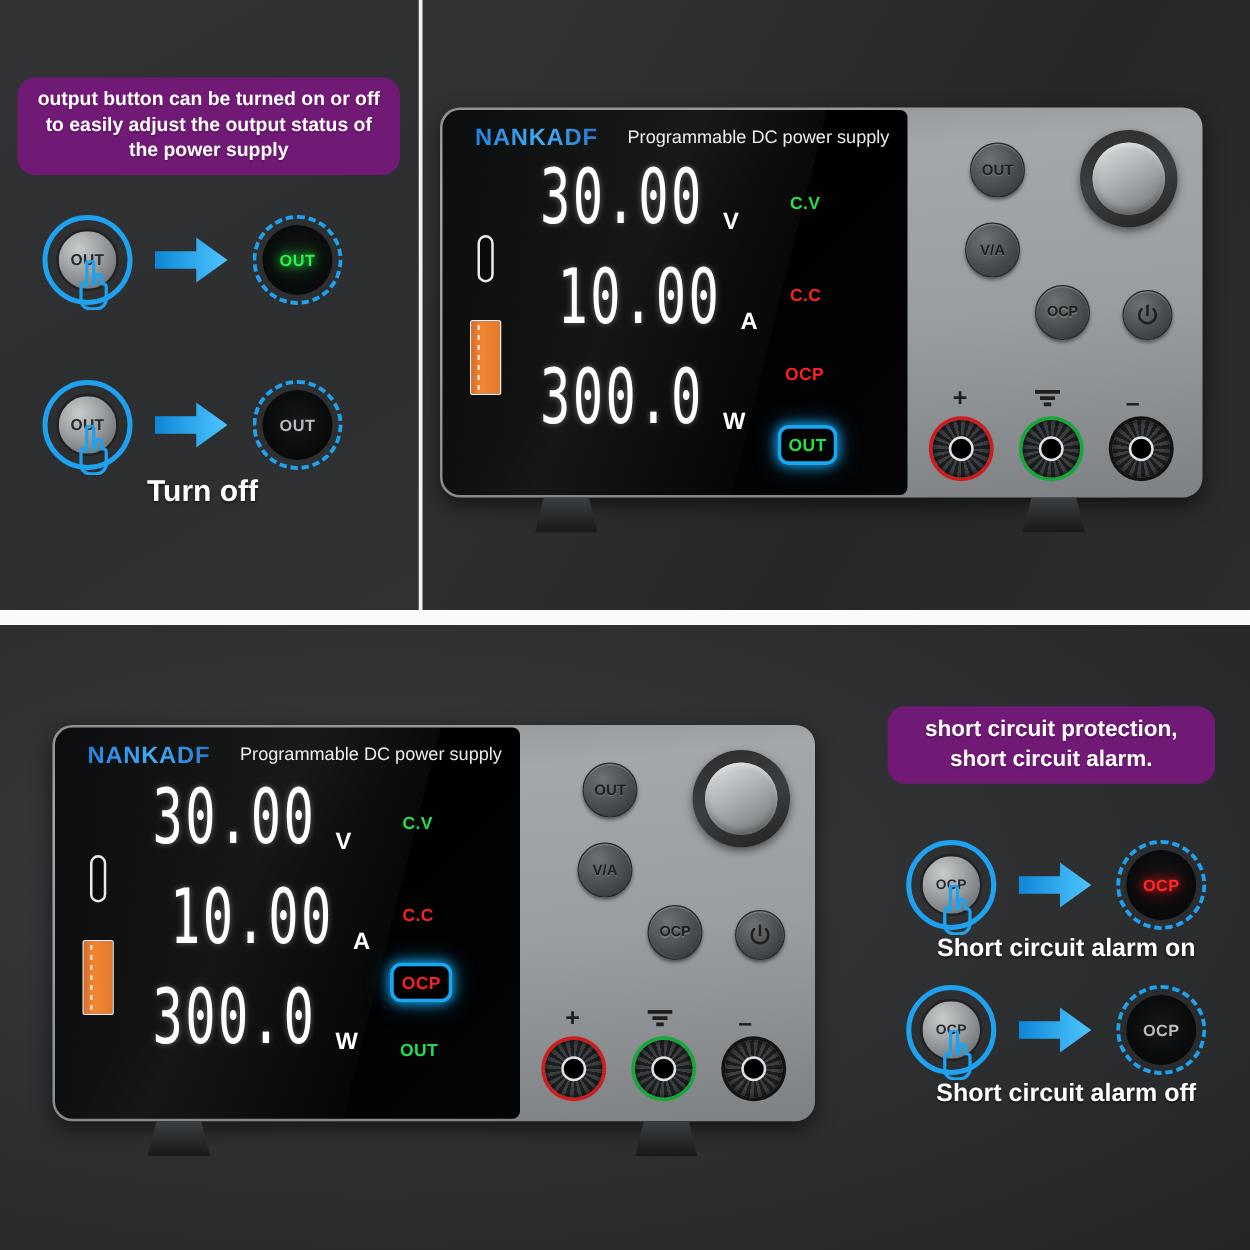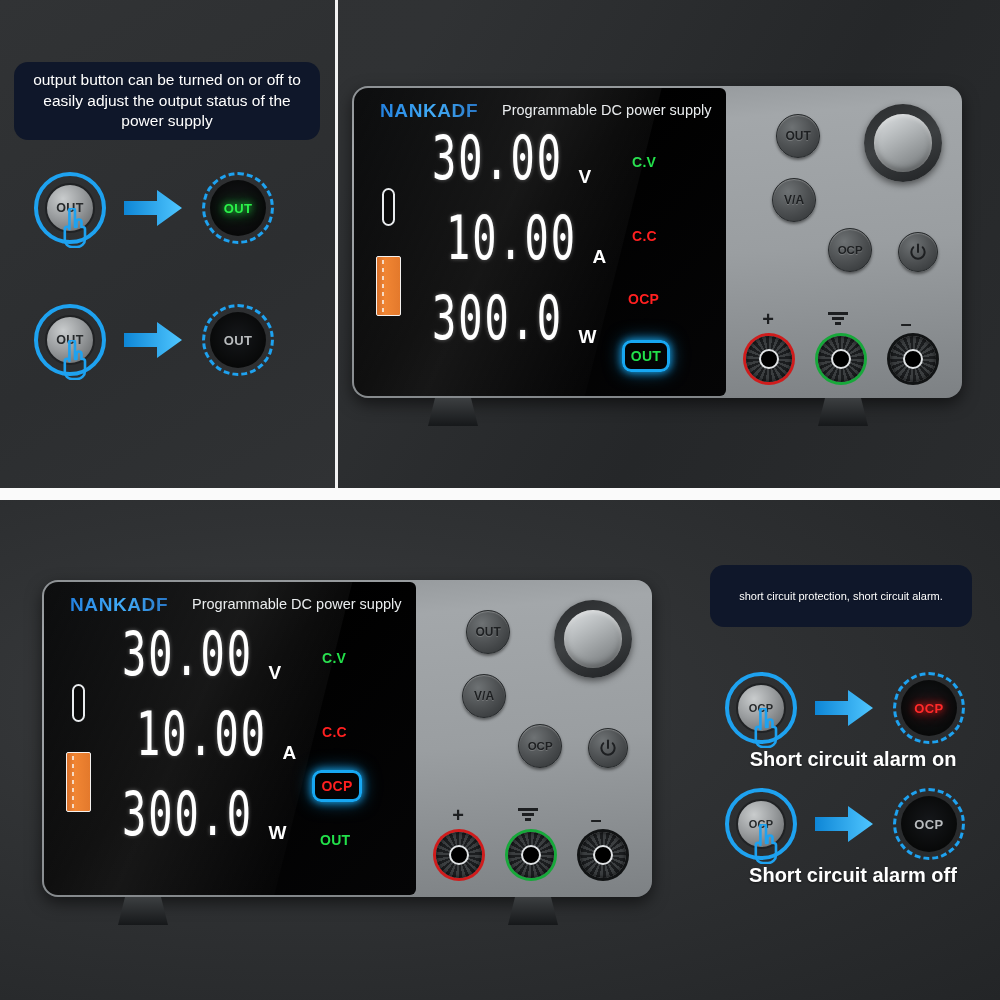--- a/index.html
+++ b/index.html
@@ -29,32 +29,32 @@
     background: #fafafa;
   }
   .panel-bottom {
     position: absolute; left: 0; top: 500px; width: 1000px; height: 500px;
     background: radial-gradient(ellipse at 30% 40%,#3a3c3e 0%,#303234 40%,#232527 100%);
   }
 
   
   .callout {
     position: absolute;
-    background: #0f172a;
+    background: #701a75;
     border-radius: 14px;
     color: #fff;
-    font-weight: normal;
+    font-weight: bold;
     text-align: center;
     display: flex; align-items: center; justify-content: center;
     line-height: 1.32;
     padding: 8px 14px;
     text-shadow: 0 1px 1px rgba(0,0,0,.18);
   }
   #callout-output { left: 14px; top: 62px; width: 306px; height: 78px; font-size: 15.5px; }
-  #callout-short  { left: 710px; top: 565px; width: 262px; height: 62px; font-size: 11px; }
+  #callout-short  { left: 710px; top: 565px; width: 262px; height: 62px; font-size: 18px; }
 
   
   .step { position: absolute; width: 300px; height: 120px; }
   .step .src {
     position: absolute; left: 22px; top: 0; width: 72px; height: 72px;
   }
   .ring-solid {
     position: absolute; inset: 0;
     border: 4px solid #1ea2f0; border-radius: 50%;
   }
@@ -271,20 +271,21 @@
               <stop offset="100%" stop-color="#4fc6ff"></stop>
         </linearGradient>
           </defs>
         <path d="M0 13h33V2l25 18-25 18V27H0z" fill="url(#ag2)"></path>
       </svg>
     </div>
     <div class="dest">
       <div class="ring-dashed"></div>
       <div class="bulb off">OUT</div>
     </div>
+    <div class="caption">Turn off</div>
   </div>
 
   <div class="psu" style="left:352px; top:86px; width:610px; height:340px;">
     <div class="chassis">
 
       <div class="screen">
         <div class="brand" style="left:26px; top:12px; font-size:19px;">NANKADF</div>
         <div class="subtitle" style="left:148px; top:14px; font-size:14.5px;">Programmable DC power supply</div>
 
         <div class="usbc" style="left:28px; top:100px; width:13px; height:38px;"></div>

